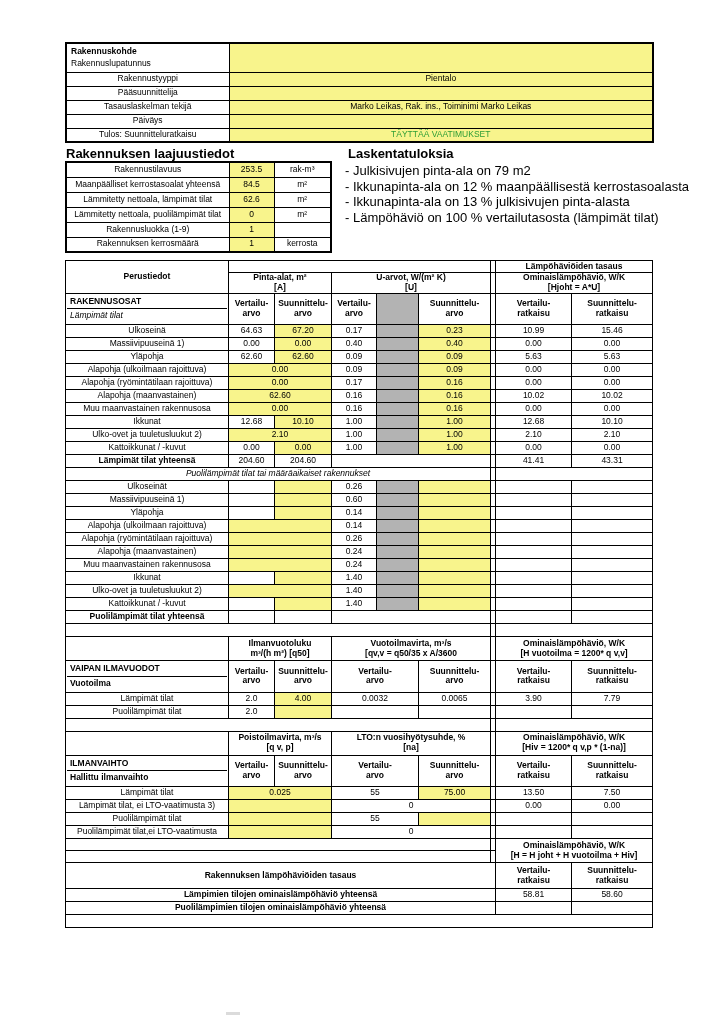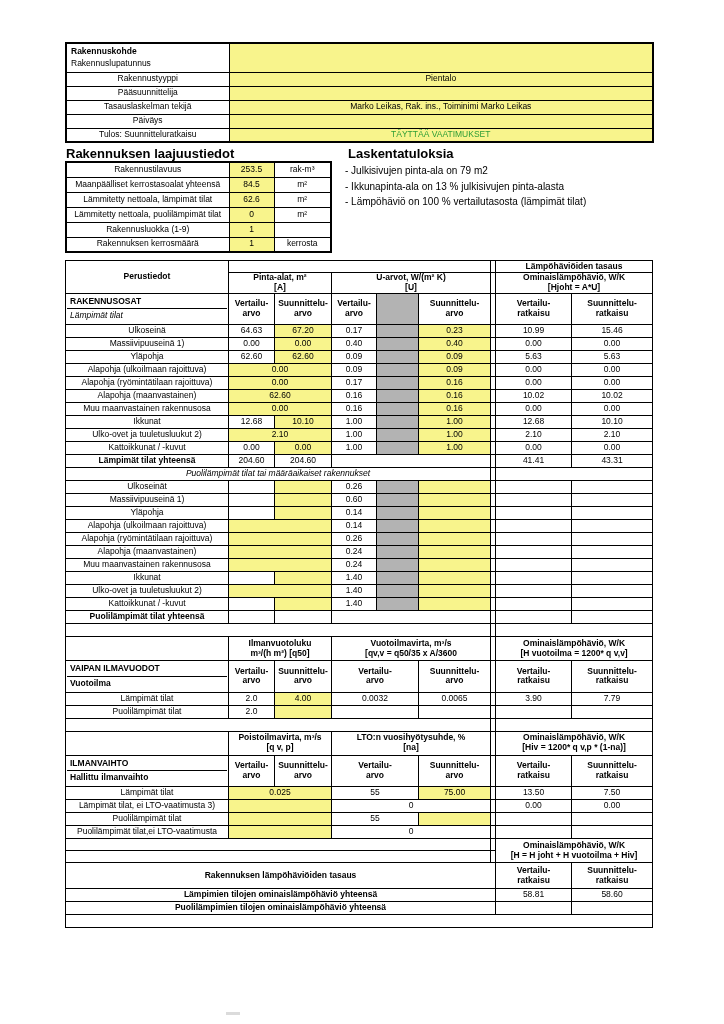--- a/index.html
+++ b/index.html
@@ -24,21 +24,21 @@
   .ntop{border-top:none;}
   .split{padding:0;}
   .split .l1{font-weight:bold;text-align:left;padding:3px 3px 2px;border-bottom:1px solid #000;}
   .split .l2{text-align:left;padding:2px 3px 3px;}
   .i2 .l2{font-style:italic;}
   .b2 .l2{font-weight:bold;}
   .nodiv .l1{border-bottom:none;padding-bottom:0;}
   .status{color:#2f9e36;}
   .outer2{border:2px solid #000;}
   .h1{position:absolute;font-size:13px;font-weight:bold;}
-  .results{position:absolute;font-size:10px;}
+  .results{position:absolute;font-size:13px;}
   .results div{height:15.5px;line-height:15.5px;}
   .artifact{position:absolute;background:#bdbdbd;opacity:.55;}
 </style>
 </head>
 <body>
 
 <div class="page">
 
   <table class="tbl outer2" style="left: 65px; top: 42px; width: 587px;">
       <colgroup>
@@ -112,20 +112,21 @@
           <td class="y left">1</td>
           <td class="left">kerrosta</td>
         </tr>
       </tbody>
     </table>
 
   <div class="h1" style="left:348px;top:146px;">Laskentatuloksia</div>
 
   <div class="results" style="left:345px;top:163px;">
       <div>- Julkisivujen pinta-ala on 79 m2</div>
+      <div>- Ikkunapinta-ala on 12 % maanpäällisestä kerrostasoalasta</div>
       <div>- Ikkunapinta-ala on 13 % julkisivujen pinta-alasta</div>
       <div>- Lämpöhäviö on 100 % vertailutasosta (lämpimät tilat)</div>
     </div>
 
   <table class="tbl" style="left: 65px; top: 260px; width: 587px;">
       <colgroup>
         <col style="width: 163px;">
         <col style="width: 46px;">
         <col style="width: 57px;">
         <col style="width: 45px;">

